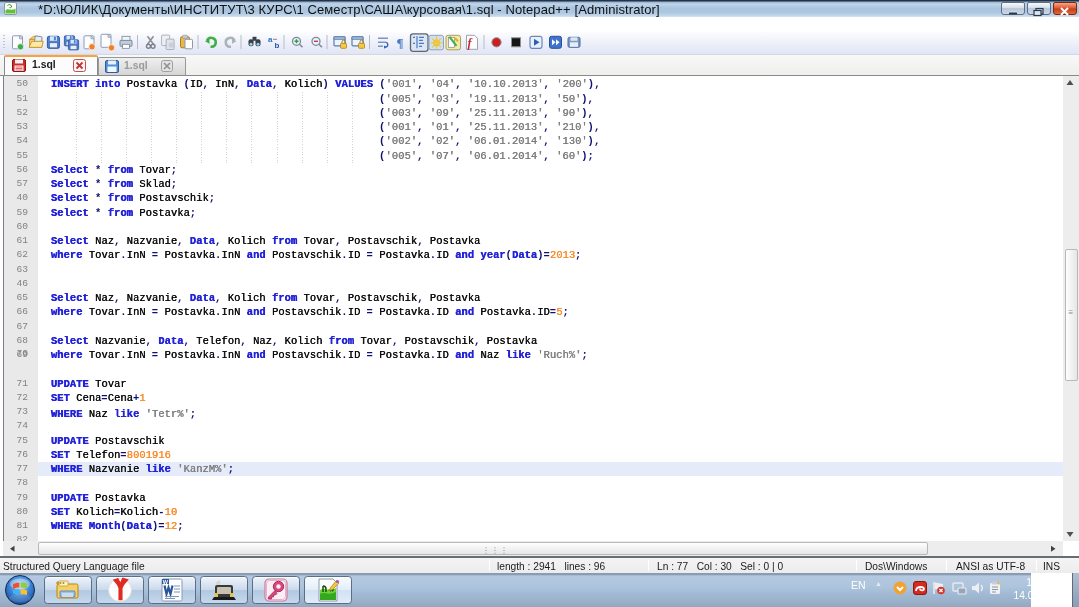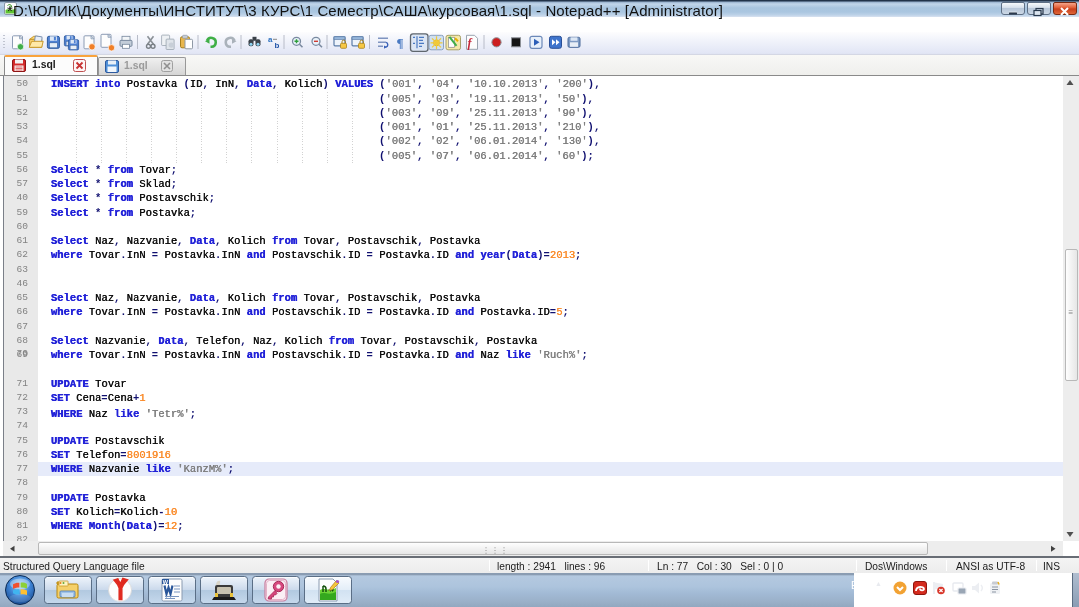--- a/index.html
+++ b/index.html
@@ -1,19 +1,19 @@
 <!DOCTYPE html>
 <html><head><meta charset="utf-8"><style>
 *{margin:0;padding:0;box-sizing:border-box}
 body{width:1079px;height:607px;overflow:hidden;font-family:"Liberation Sans",sans-serif}
 #win{position:relative;width:1079px;height:607px;background:#fff;filter:blur(0.3px);transform:translateZ(0)}
 #titlebar{position:absolute;left:0;top:0;width:1079px;height:17px;
  background:linear-gradient(180deg,#223349 0,#223349 1.2px,#94aecb 1.8px,#c2d6ea 4px,#a8c4de 8px,#aac6e0 12px,#bdd2e8 15px,#d8e2f0 17px)}
 #title-ico{position:absolute;left:4px;top:2px}
-#title-text{position:absolute;left:7px;top:2px;font-size:15px;color:#111;letter-spacing:0.1px}
+#title-text{position:absolute;left:38px;top:2px;font-size:13px;color:#111;letter-spacing:0.1px}
 .capbtn{position:absolute;top:2px;height:12.5px;border:1px solid #5e6f85;border-radius:2px 2px 3px 3px}
 #btn-min{left:1001px;width:24px;background:linear-gradient(180deg,#f7fafc,#d4deea 45%,#b9c8da 50%,#ccd8e6)}
 #btn-res{left:1027px;width:24px;background:linear-gradient(180deg,#f7fafc,#d4deea 45%,#b9c8da 50%,#ccd8e6)}
 #btn-close{left:1053px;width:24px;background:linear-gradient(180deg,#f5a58b,#e4633c 40%,#c83f1c 55%,#e06638);border-color:#7a2a12}
 #menubar{position:absolute;left:0;top:17px;width:1079px;height:14.5px;background:linear-gradient(180deg,#fcfdfe,#eef0f9 55%,#e2e6f4 90%,#dde1f0);border-bottom:1px solid #ccd0e0}
 .mi{display:inline-block;font-size:9.7px;color:#1a1a1a;padding:2.5px 5.3px 0 5.3px;letter-spacing:-0.05px}
 #menux{position:absolute;right:8px;top:1px;font-size:10px;color:#333;font-weight:bold}
 #toolbar{position:absolute;left:0;top:31.5px;width:1079px;height:23px;background:linear-gradient(180deg,#fdfdfe,#f2f4fb 35%,#e2e6f5 95%,#dfe3f2);border-bottom:1px solid #d4d7e4}
 #tbgrip{position:absolute;left:3px;top:35px;width:2px;height:15px;background:repeating-linear-gradient(180deg,#c0c4d0 0,#c0c4d0 1px,transparent 1px,transparent 3px)}
 #tabbar{position:absolute;left:0;top:54.5px;width:1079px;height:21px;background:linear-gradient(180deg,#f8f8f6,#efefec);border-bottom:1px solid #8a8a8a}
@@ -34,21 +34,21 @@
 #vscroll{position:absolute;left:1063px;top:75.5px;width:16px;height:465.5px;background:#ededed}
 .varrow{position:absolute;left:0;width:16px;height:16px}
 #vthumb{position:absolute;left:1.5px;top:173.5px;width:13px;height:132px;background:linear-gradient(90deg,#fefefe,#e6e6e6);border:1px solid #b8b8b8;border-radius:2px}
 #hscroll{position:absolute;left:3px;top:541px;width:1060px;height:15px;background:#ededed}
 .harrow{position:absolute;top:0;width:16px;height:15px}
 #hthumb{position:absolute;left:35px;top:1px;width:890px;height:13px;background:linear-gradient(180deg,#fefefe,#e6e6e6);border:1px solid #b8b8b8;border-radius:2px}
 .grip{position:absolute;color:#888;font-size:8px;letter-spacing:1px}
 #winborder-b{position:absolute;left:0;top:556px;width:1079px;height:1.5px;background:#686d75}
 #statusbar{position:absolute;left:0;top:557.5px;width:1079px;height:15.5px;background:linear-gradient(180deg,#f4f4f4,#ececec);font-size:10.2px;color:#1a1a1a}
 .ssep{position:absolute;top:2px;width:1px;height:11px;background:#c0c0c0;border-right:1px solid #fff}
-#taskbar{position:absolute;left:0;top:573px;width:854px;height:34px;background:linear-gradient(180deg,#8a9cb2 0,#8a9cb2 1.5px,#b4c9e0 3px,#adc4dd 40%,#a2bad5 60%,#9ab0c8 85%,#92a8c0)}
+#taskbar{position:absolute;left:0;top:573px;width:1031px;height:34px;background:linear-gradient(180deg,#8a9cb2 0,#8a9cb2 1.5px,#b4c9e0 3px,#adc4dd 40%,#a2bad5 60%,#9ab0c8 85%,#92a8c0)}
 .tbtn{position:absolute;top:3px;width:48px;height:28px;border:1px solid #5a6e86;border-radius:3.5px;background:linear-gradient(180deg,#eef4fb,#ccdaec 48%,#b2c9e0 52%,#c5d8ec);box-shadow:inset 0 1px 0 rgba(255,255,255,0.7)}
 .tbtn svg{position:absolute;left:50%;top:50%;transform:translate(-50%,-50%)}
 .tbtn.active{background:linear-gradient(180deg,#f8fbfe,#e4eef8 48%,#d2e2f2 52%,#e0ecf8)}
 .tray-en{position:absolute;left:851px;top:6px;font-size:10.5px;color:#fff}
 .tri{position:absolute;left:875px;top:7px;font-size:7px;color:#e8eaef}
 .ticon{position:absolute;top:8px}
 #clock{position:absolute;left:1008px;top:3px;width:62px;text-align:center;color:#fff;font-size:10.2px;line-height:13px}
 #showdesk{position:absolute;left:1072px;top:0;width:7px;height:34px;background:linear-gradient(180deg,#b0bed0,#8a9db4);border-left:1px solid #5a6b80}
 </style></head><body>
 <div id="win">

